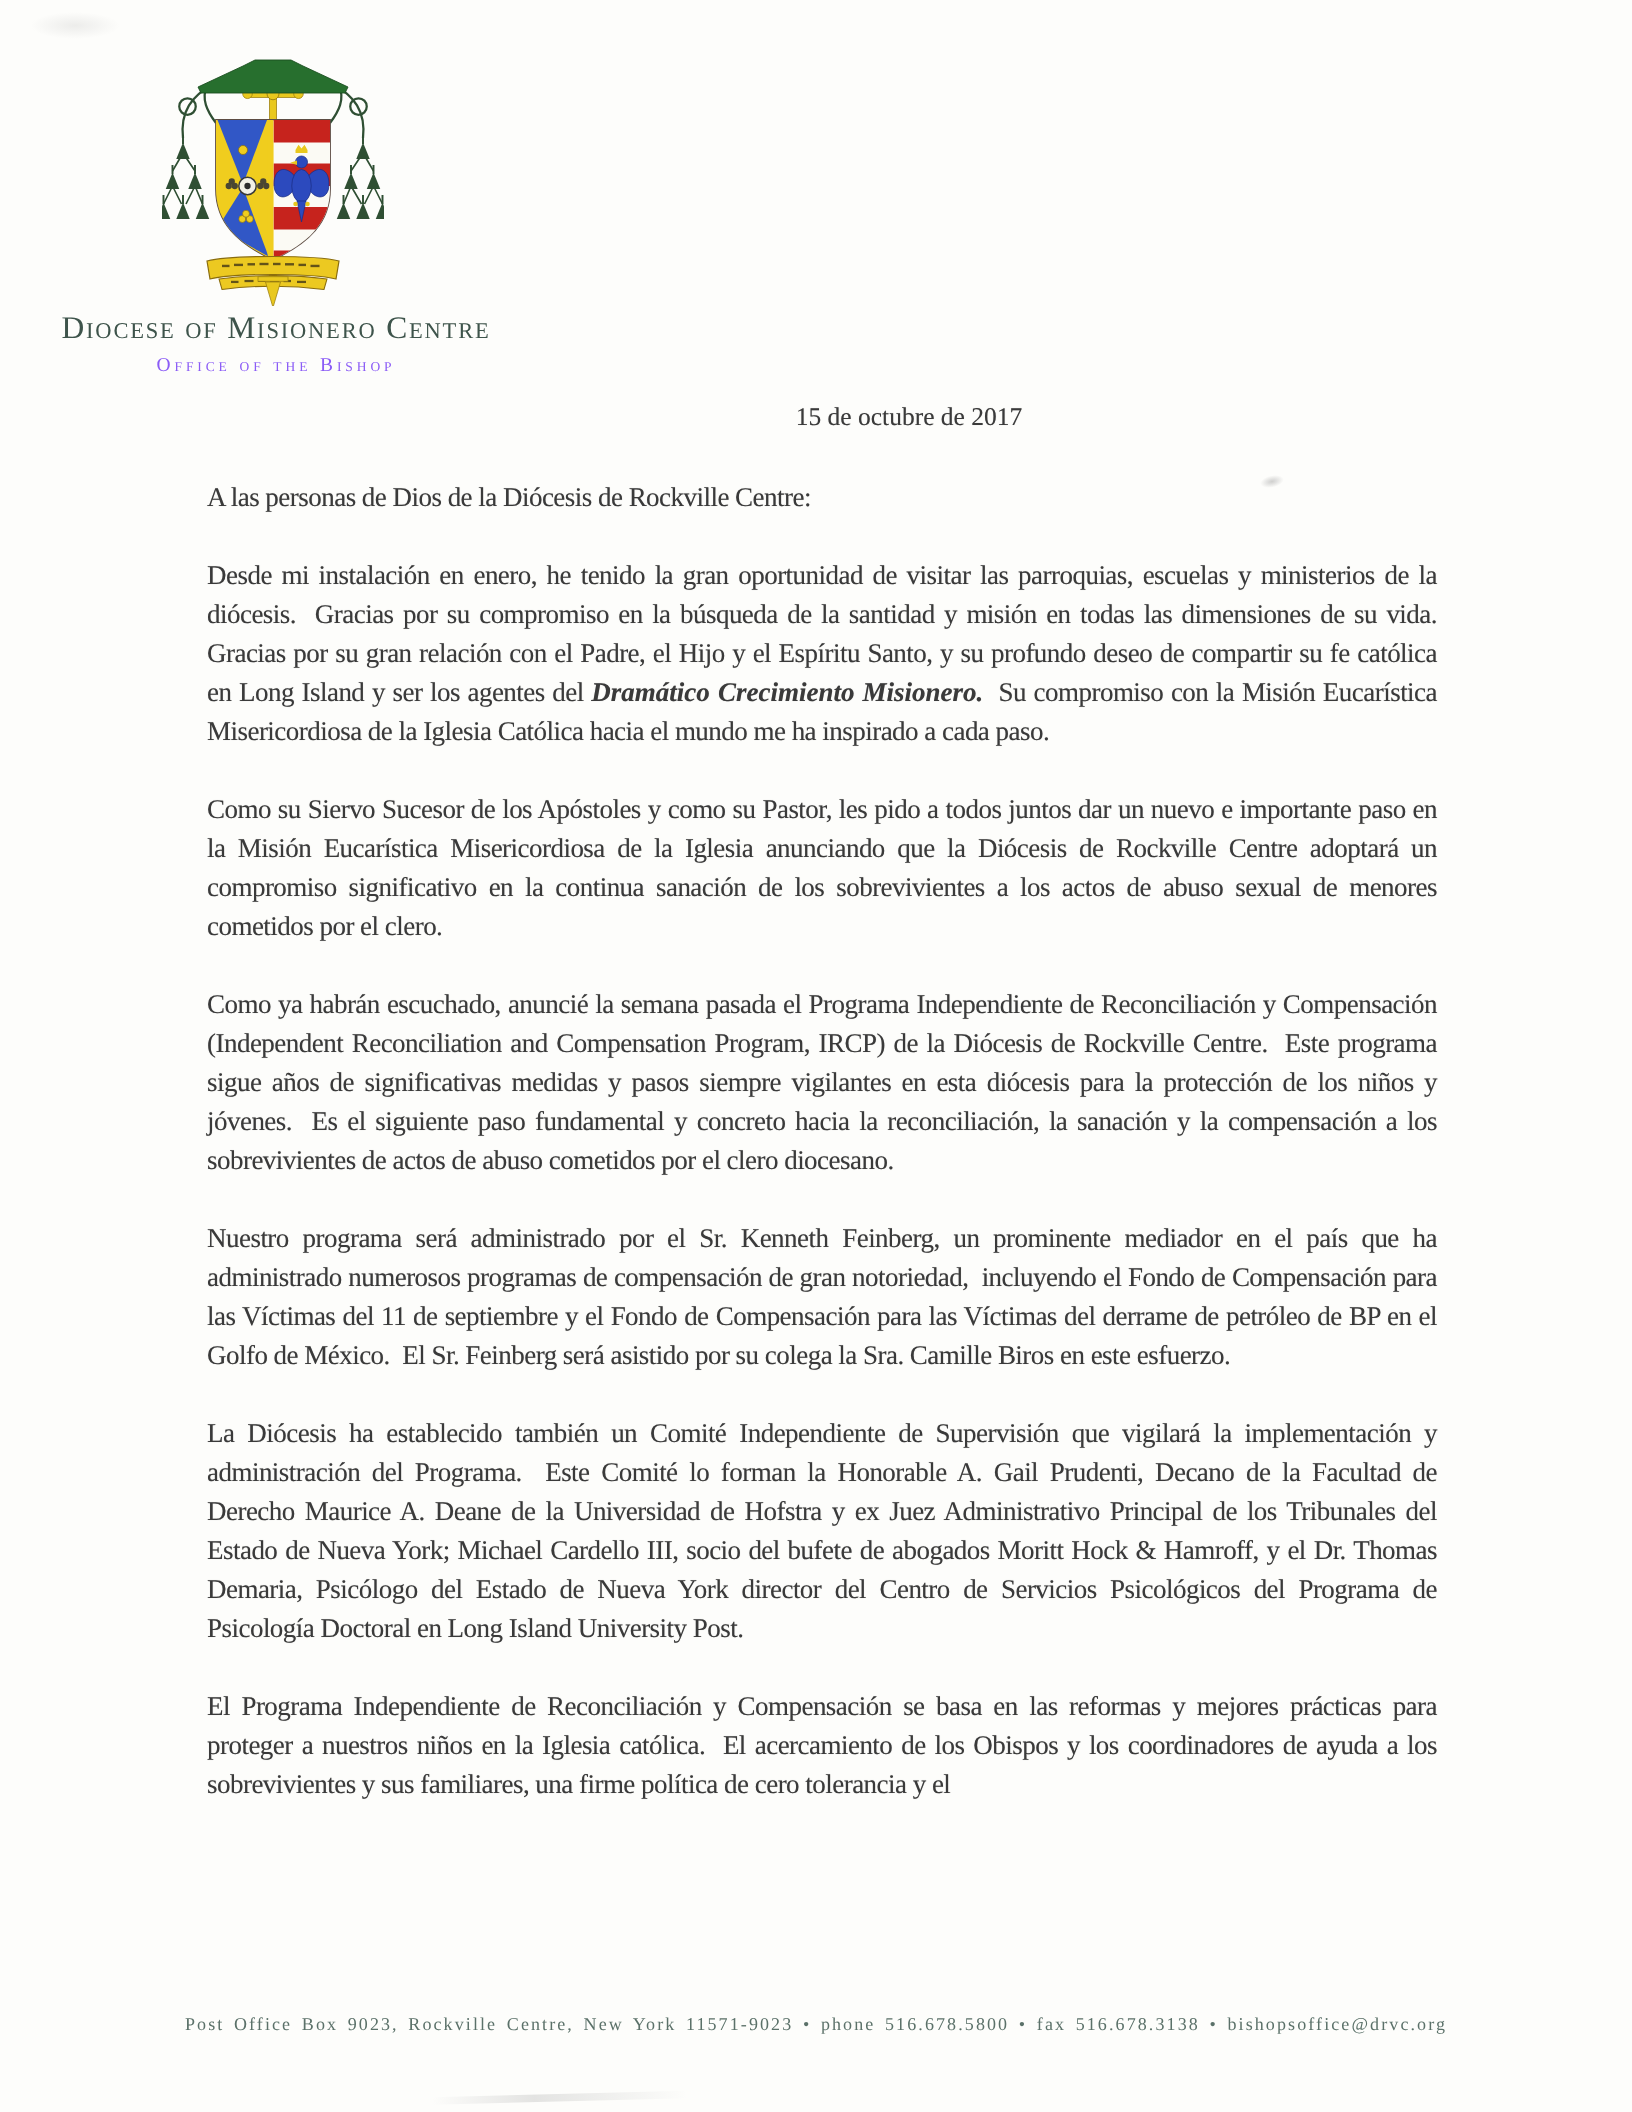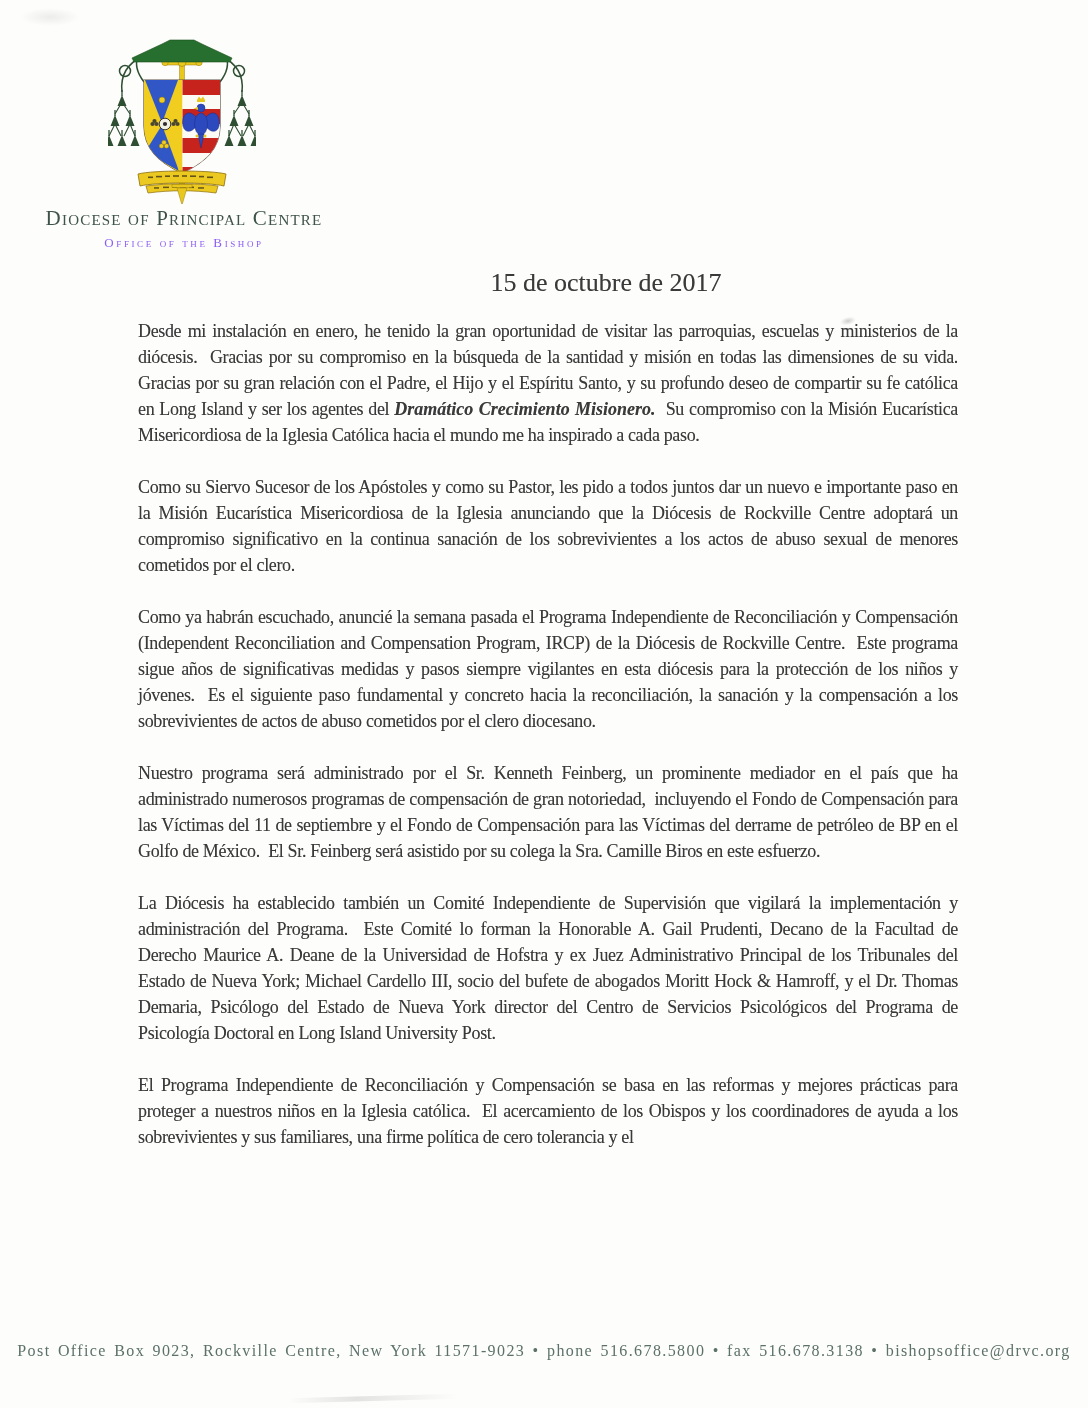--- a/index.html
+++ b/index.html
@@ -35,21 +35,21 @@
     letter-spacing: 2.6px;
     color: #46584f;
   }
 
   
   .date-line {
     position: absolute;
     left: 138px; top: 268px; width: 820px;
     text-align: center;
     transform: translateX(58px);
-    font-size: 26px;
+    font-size: 17px;
     color: #3a3a3a;
     text-shadow: 0 0 0.5px rgba(20,20,20,0.35);
   }
   .letter-body {
     position: absolute;
     left: 138px; top: 318px; width: 820px;
     color: #3a3a3a;
     font-size: 18px;
     line-height: 26px;
     letter-spacing: -0.35px;
@@ -69,21 +69,21 @@
     font-weight: bold;
     font-style: italic;
     letter-spacing: 0;
   }
 
   
   .footer-contact {
     position: absolute;
     left: 0; top: 1342px; width: 1088px;
     text-align: center;
-    font-size: 16px;
+    font-size: 12px;
     letter-spacing: 1.4px;
     word-spacing: 2px;
     color: #5b7169;
   }
 
   
   .scan-artifact { position: absolute; pointer-events: none; }
   .smudge-1 {
     left: 840px; top: 317px; width: 16px; height: 8px;
     background: radial-gradient(ellipse at center, rgba(120,120,120,0.35), rgba(120,120,120,0) 70%);
@@ -219,26 +219,27 @@
           <rect x="90" y="151.2" width="6" height="1.5"></rect>
       </g>
     </g>
 
     <g>
       <rect x="64" y="148.5" width="20" height="3" fill="#e9c81e" stroke="#9a7d10" stroke-width="0.5"></rect>
       <polygon points="69,152 79,152 74,169" fill="#e9c81e" stroke="#9a7d10" stroke-width="0.5"></polygon>
     </g>
   </svg>
 
-  <div class="org-name" style="color: rgb(62, 84, 75);">Diocese of Principal Centre</div>
+  <div class="org-name" style="color: rgb(62, 84, 75);">Diocese of Misionero Centre</div>
   <div class="office-name" style="color: #8b5cf6;">Office of the Bishop</div>
 
   <div class="date-line" style="color: rgb(58, 58, 58);">15 de octubre de 2017</div>
 
   <main class="letter-body" style="color: rgb(58, 58, 58);">
+    <p class="salutation">A las personas de Dios de la Diócesis de Rockville Centre:</p>
     <div id="paragraphs">
         <p class="para"><span>Desde mi instalación en enero, he tenido la gran oportunidad de visitar las parroquias, escuelas y ministerios de la diócesis.  Gracias por su compromiso en la búsqueda de la santidad y misión en todas las dimensiones de su vida.  Gracias por su gran relación con el Padre, el Hijo y el Espíritu Santo, y su profundo deseo de compartir su fe católica en Long Island y ser los agentes del </span><span class="emphasis">Dramático Crecimiento Misionero.</span><span>  Su compromiso con la Misión Eucarística Misericordiosa de la Iglesia Católica hacia el mundo me ha inspirado a cada paso.</span></p>
         <p class="para"><span>Como su Siervo Sucesor de los Apóstoles y como su Pastor, les pido a todos juntos dar un nuevo e importante paso en la Misión Eucarística Misericordiosa de la Iglesia anunciando que la Diócesis de Rockville Centre adoptará un compromiso significativo en la continua sanación de los sobrevivientes a los actos de abuso sexual de menores cometidos por el clero.</span></p>
         <p class="para"><span>Como ya habrán escuchado, anuncié la semana pasada el Programa Independiente de Reconciliación y Compensación (Independent Reconciliation and Compensation Program, IRCP) de la Diócesis de Rockville Centre.  Este programa sigue años de significativas medidas y pasos siempre vigilantes en esta diócesis para la protección de los niños y jóvenes.  Es el siguiente paso fundamental y concreto hacia la reconciliación, la sanación y la compensación a los sobrevivientes de actos de abuso cometidos por el clero diocesano.</span></p>
         <p class="para"><span>Nuestro programa será administrado por el Sr. Kenneth Feinberg, un prominente mediador en el país que ha administrado numerosos programas de compensación de gran notoriedad,  incluyendo el Fondo de Compensación para las Víctimas del 11 de septiembre y el Fondo de Compensación para las Víctimas del derrame de petróleo de BP en el Golfo de México.  El Sr. Feinberg será asistido por su colega la Sra. Camille Biros en este esfuerzo.</span></p>
         <p class="para"><span>La Diócesis ha establecido también un Comité Independiente de Supervisión que vigilará la implementación y administración del Programa.  Este Comité lo forman la Honorable A. Gail Prudenti, Decano de la Facultad de Derecho Maurice A. Deane de la Universidad de Hofstra y ex Juez Administrativo Principal de los Tribunales del Estado de Nueva York; Michael Cardello III, socio del bufete de abogados Moritt Hock &amp; Hamroff, y el Dr. Thomas Demaria, Psicólogo del Estado de Nueva York director del Centro de Servicios Psicológicos del Programa de Psicología Doctoral en Long Island University Post.</span></p>
         <p class="para"><span>El Programa Independiente de Reconciliación y Compensación se basa en las reformas y mejores prácticas para proteger a nuestros niños en la Iglesia católica.  El acercamiento de los Obispos y los coordinadores de ayuda a los sobrevivientes y sus familiares, una firme política de cero tolerancia y el</span></p>
       </div>
   </main>
 

